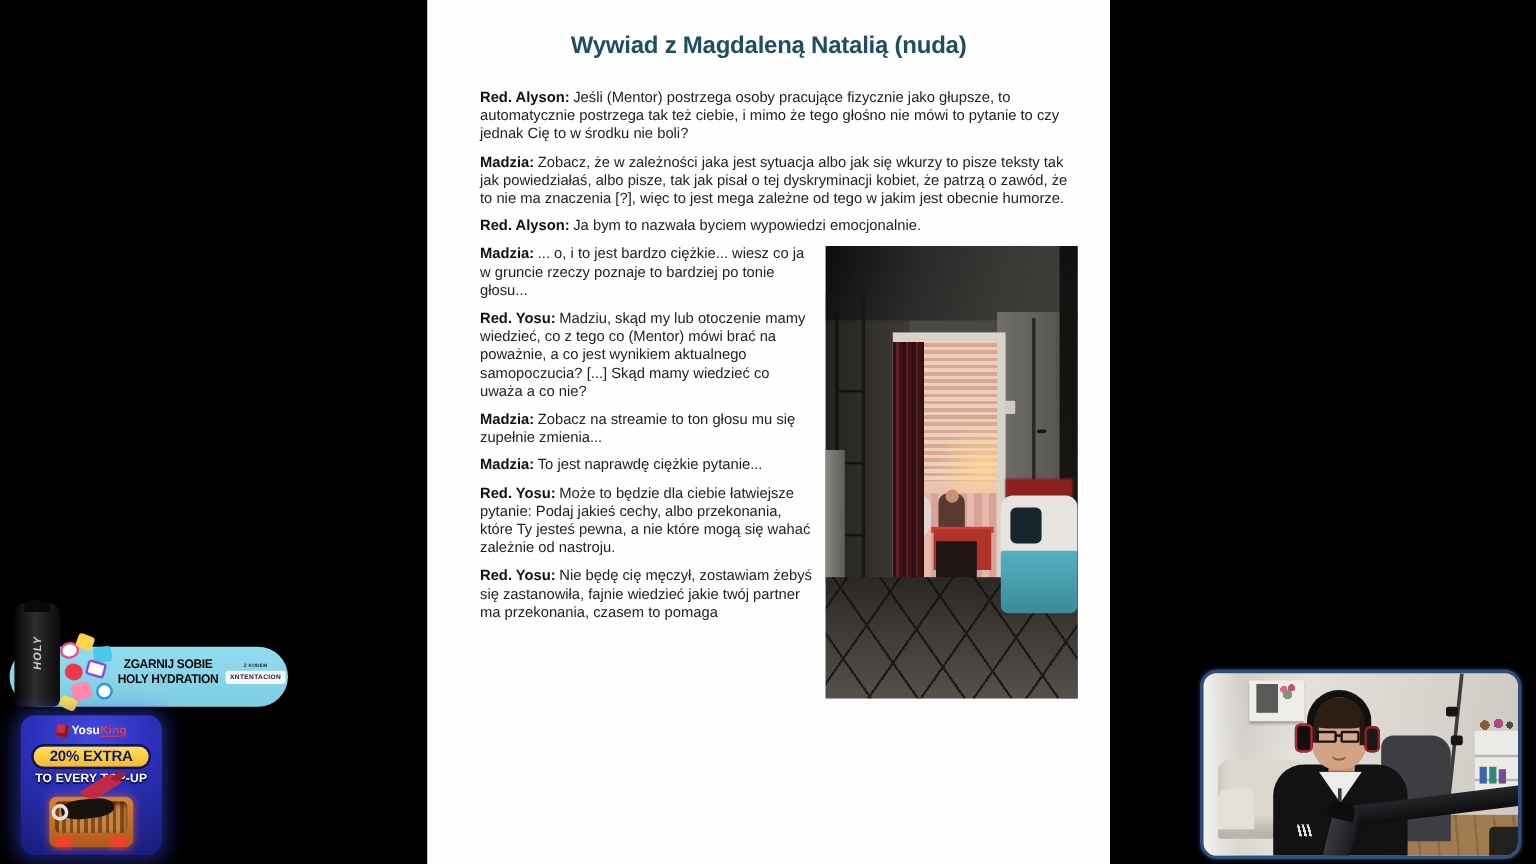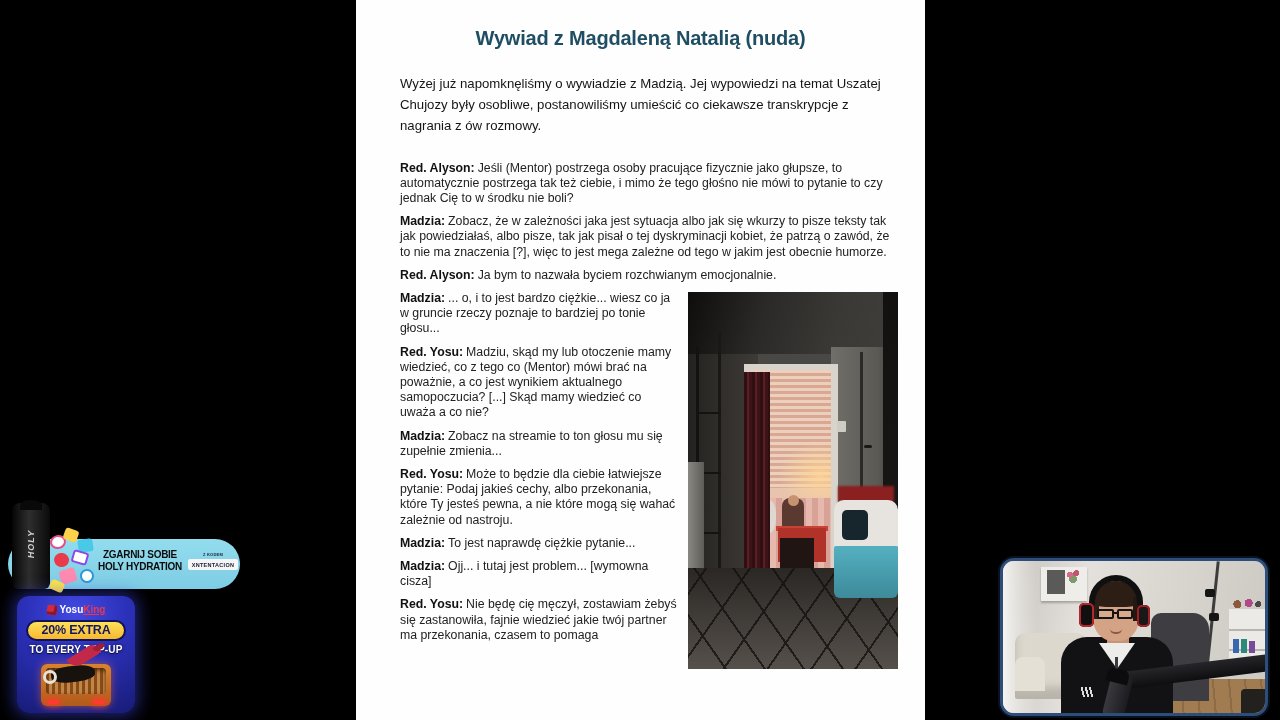--- a/index.html
+++ b/index.html
@@ -129,26 +129,25 @@
 
   .clearfix::after { content:""; display:block; clear:both; }
 </style>
 </head>
 <body>
 
 <div class="stage">
 
   <div class="doc-page">
     <div class="doc-title">Wywiad z Magdaleną Natalią (nuda)</div>
-    <div class="doc-intro">Wyżej już napomknęliśmy o wywiadzie z Madzią. Jej wypowiedzi na temat Uszatej Chujozy były osobliwe, postanowiliśmy umieścić co ciekawsze transkrypcje z nagrania z ów rozmowy.</div>
 
     <div class="doc-body clearfix">
       <p><b>Red. Alyson:</b><span>Jeśli (Mentor) postrzega osoby pracujące fizycznie jako głupsze, to automatycznie postrzega tak też ciebie, i mimo że tego głośno nie mówi to pytanie to czy jednak Cię to w środku nie boli?</span></p>
       <p><b>Madzia:</b><span>Zobacz, że w zależności jaka jest sytuacja albo jak się wkurzy to pisze teksty tak jak powiedziałaś, albo pisze, tak jak pisał o tej dyskryminacji kobiet, że patrzą o zawód, że to nie ma znaczenia [?], więc to jest mega zależne od tego w jakim jest obecnie humorze.</span></p>
-      <p><b>Red. Alyson:</b><span>Ja bym to nazwała byciem rozchwianym emocjonalnie.</span></p>
+      <p><b>Red. Alyson:</b><span>Ja bym to nazwała byciem wypowiedzi emocjonalnie.</span></p>
 
       <div class="photo">
         <div class="ph-leftwall"></div>
         <div class="ph-ceiling"></div>
         <div class="ph-ladder1"></div>
         <div class="ph-ladder2"></div>
         <div class="ph-rung" style="top:120px"></div>
         <div class="ph-rung" style="top:180px"></div>
         <div class="ph-rung" style="top:240px"></div>
         <div class="ph-fridge"></div>
@@ -175,23 +174,22 @@
           <div class="ph-litter-red"></div>
           <div class="ph-litter-top"></div>
           <div class="ph-litter-hole"></div>
           <div class="ph-litter-base"></div>
         </div>
       </div>
 
       <p><b>Madzia:</b><span>... o, i to jest bardzo ciężkie... wiesz co ja w gruncie rzeczy poznaje to bardziej po tonie głosu...</span></p>
       <p><b>Red. Yosu:</b><span>Madziu, skąd my lub otoczenie mamy wiedzieć, co z tego co (Mentor) mówi brać na poważnie, a co jest wynikiem aktualnego samopoczucia? [...] Skąd mamy wiedzieć co uważa a co nie?</span></p>
       <p><b>Madzia:</b><span>Zobacz na streamie to ton głosu mu się zupełnie zmienia...</span></p>
+      <p><b>Madzia:</b><span>To jest naprawdę ciężkie pytanie...</span></p>
       <p><b>Red. Yosu:</b><span>Może to będzie dla ciebie łatwiejsze pytanie: Podaj jakieś cechy, albo przekonania, które Ty jesteś pewna, a nie które mogą się wahać zależnie od nastroju.</span></p>
-      <p><b>Madzia:</b><span>To jest naprawdę ciężkie pytanie...</span></p>
-      <p><b>Madzia:</b><span>Ojj... i tutaj jest problem... [wymowna cisza]</span></p>
       <p><b>Red. Yosu:</b><span>Nie będę cię męczył, zostawiam żebyś się zastanowiła, fajnie wiedzieć jakie twój partner ma przekonania, czasem to pomaga</span></p>
     </div>
   </div>
 
   <div class="holy-banner">
     <div class="holy-bottle">
       <div class="holy-bottle-cap"></div>
       <div class="holy-bottle-label">HOLY</div>
     </div>
     <div class="holy-stickers">

